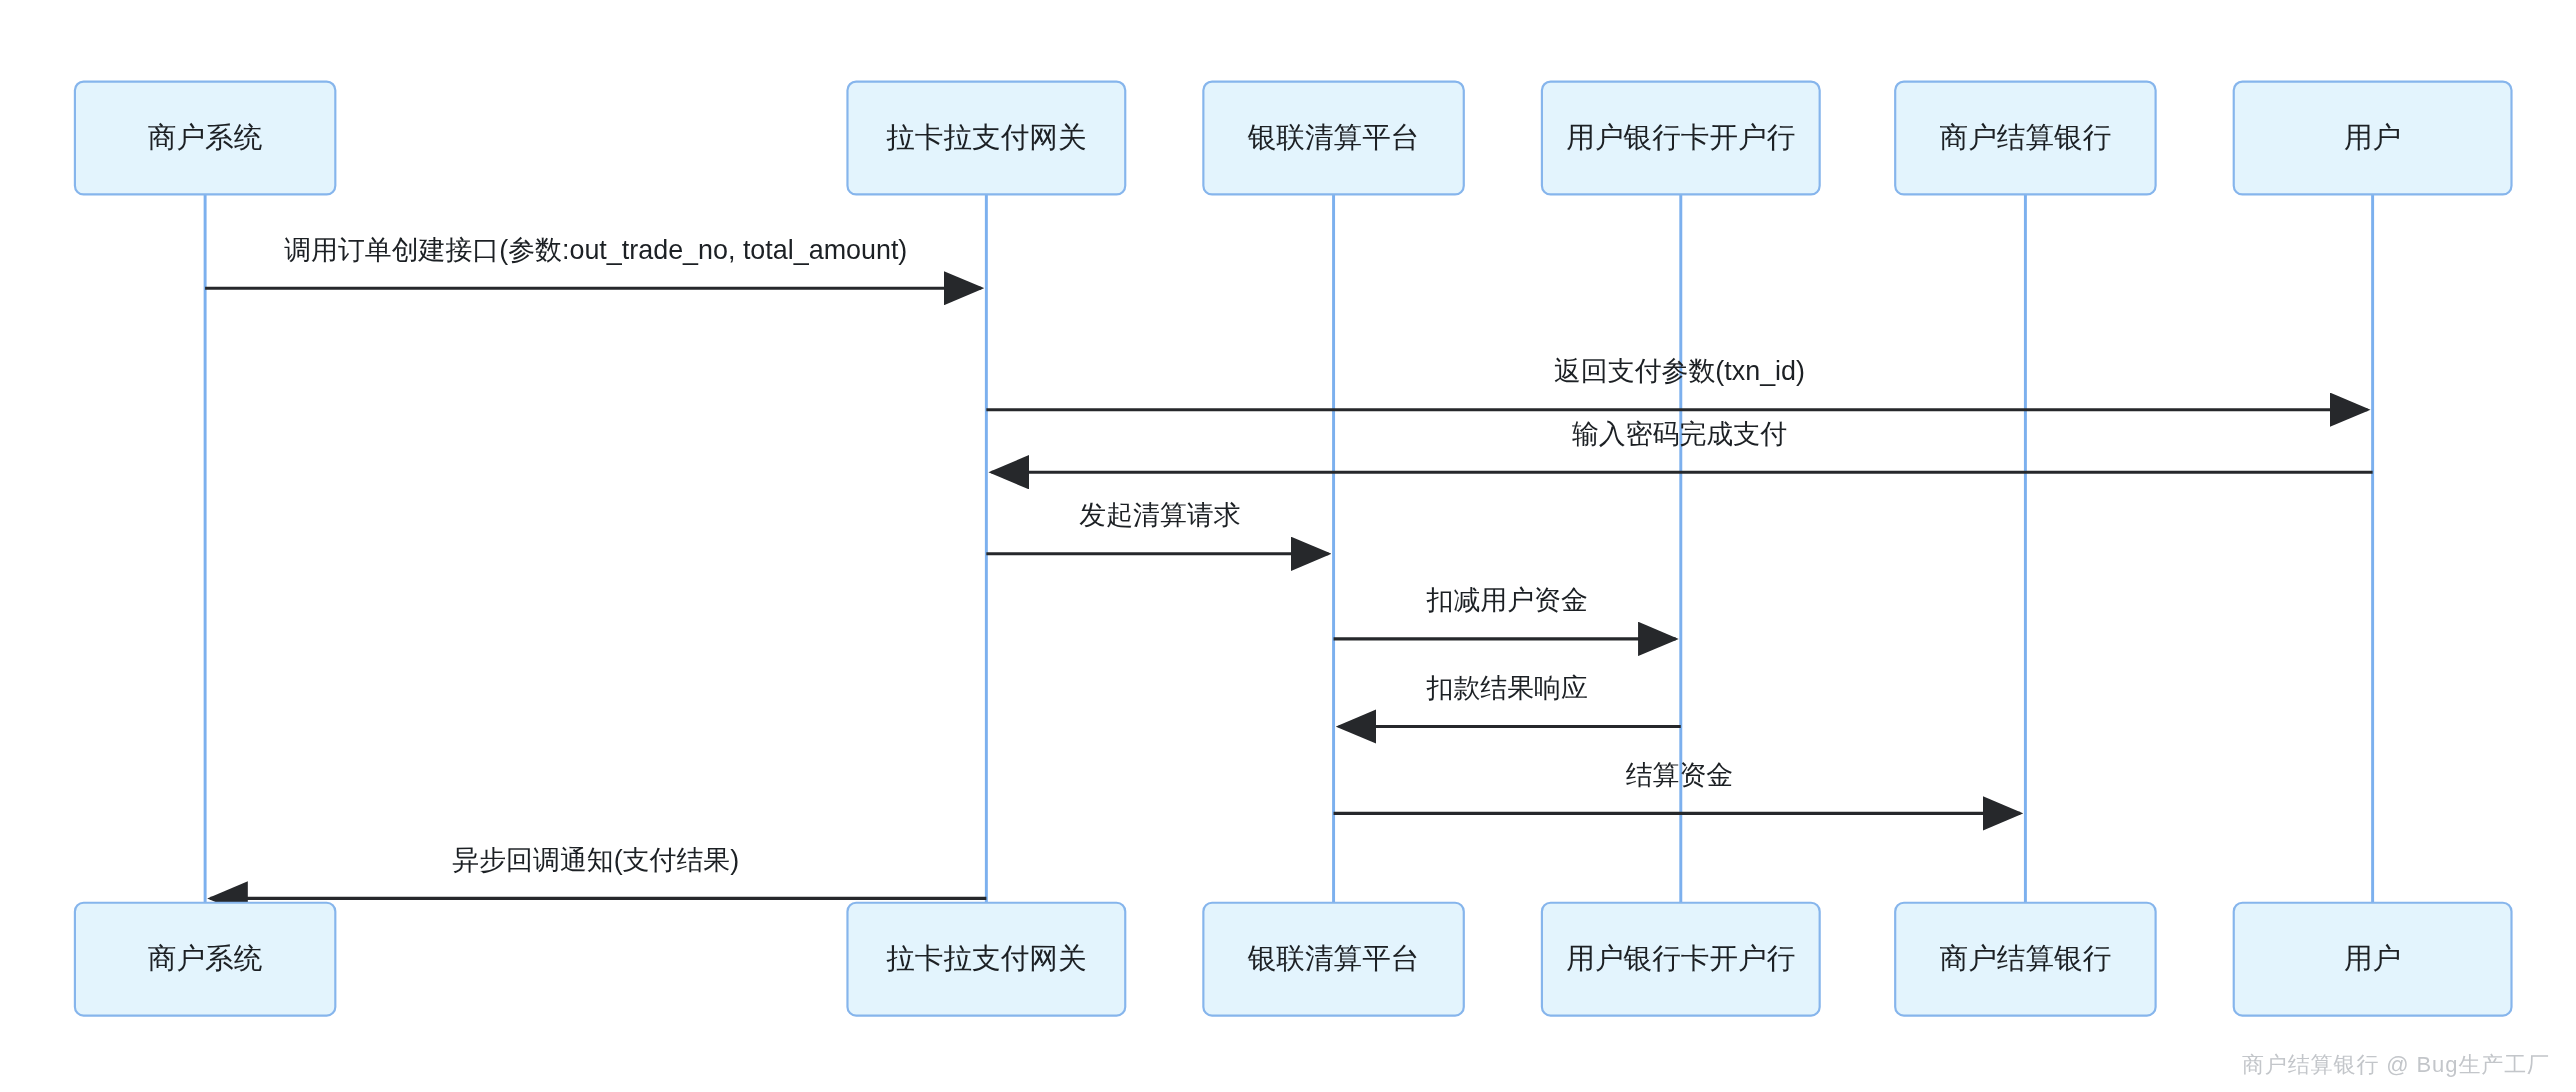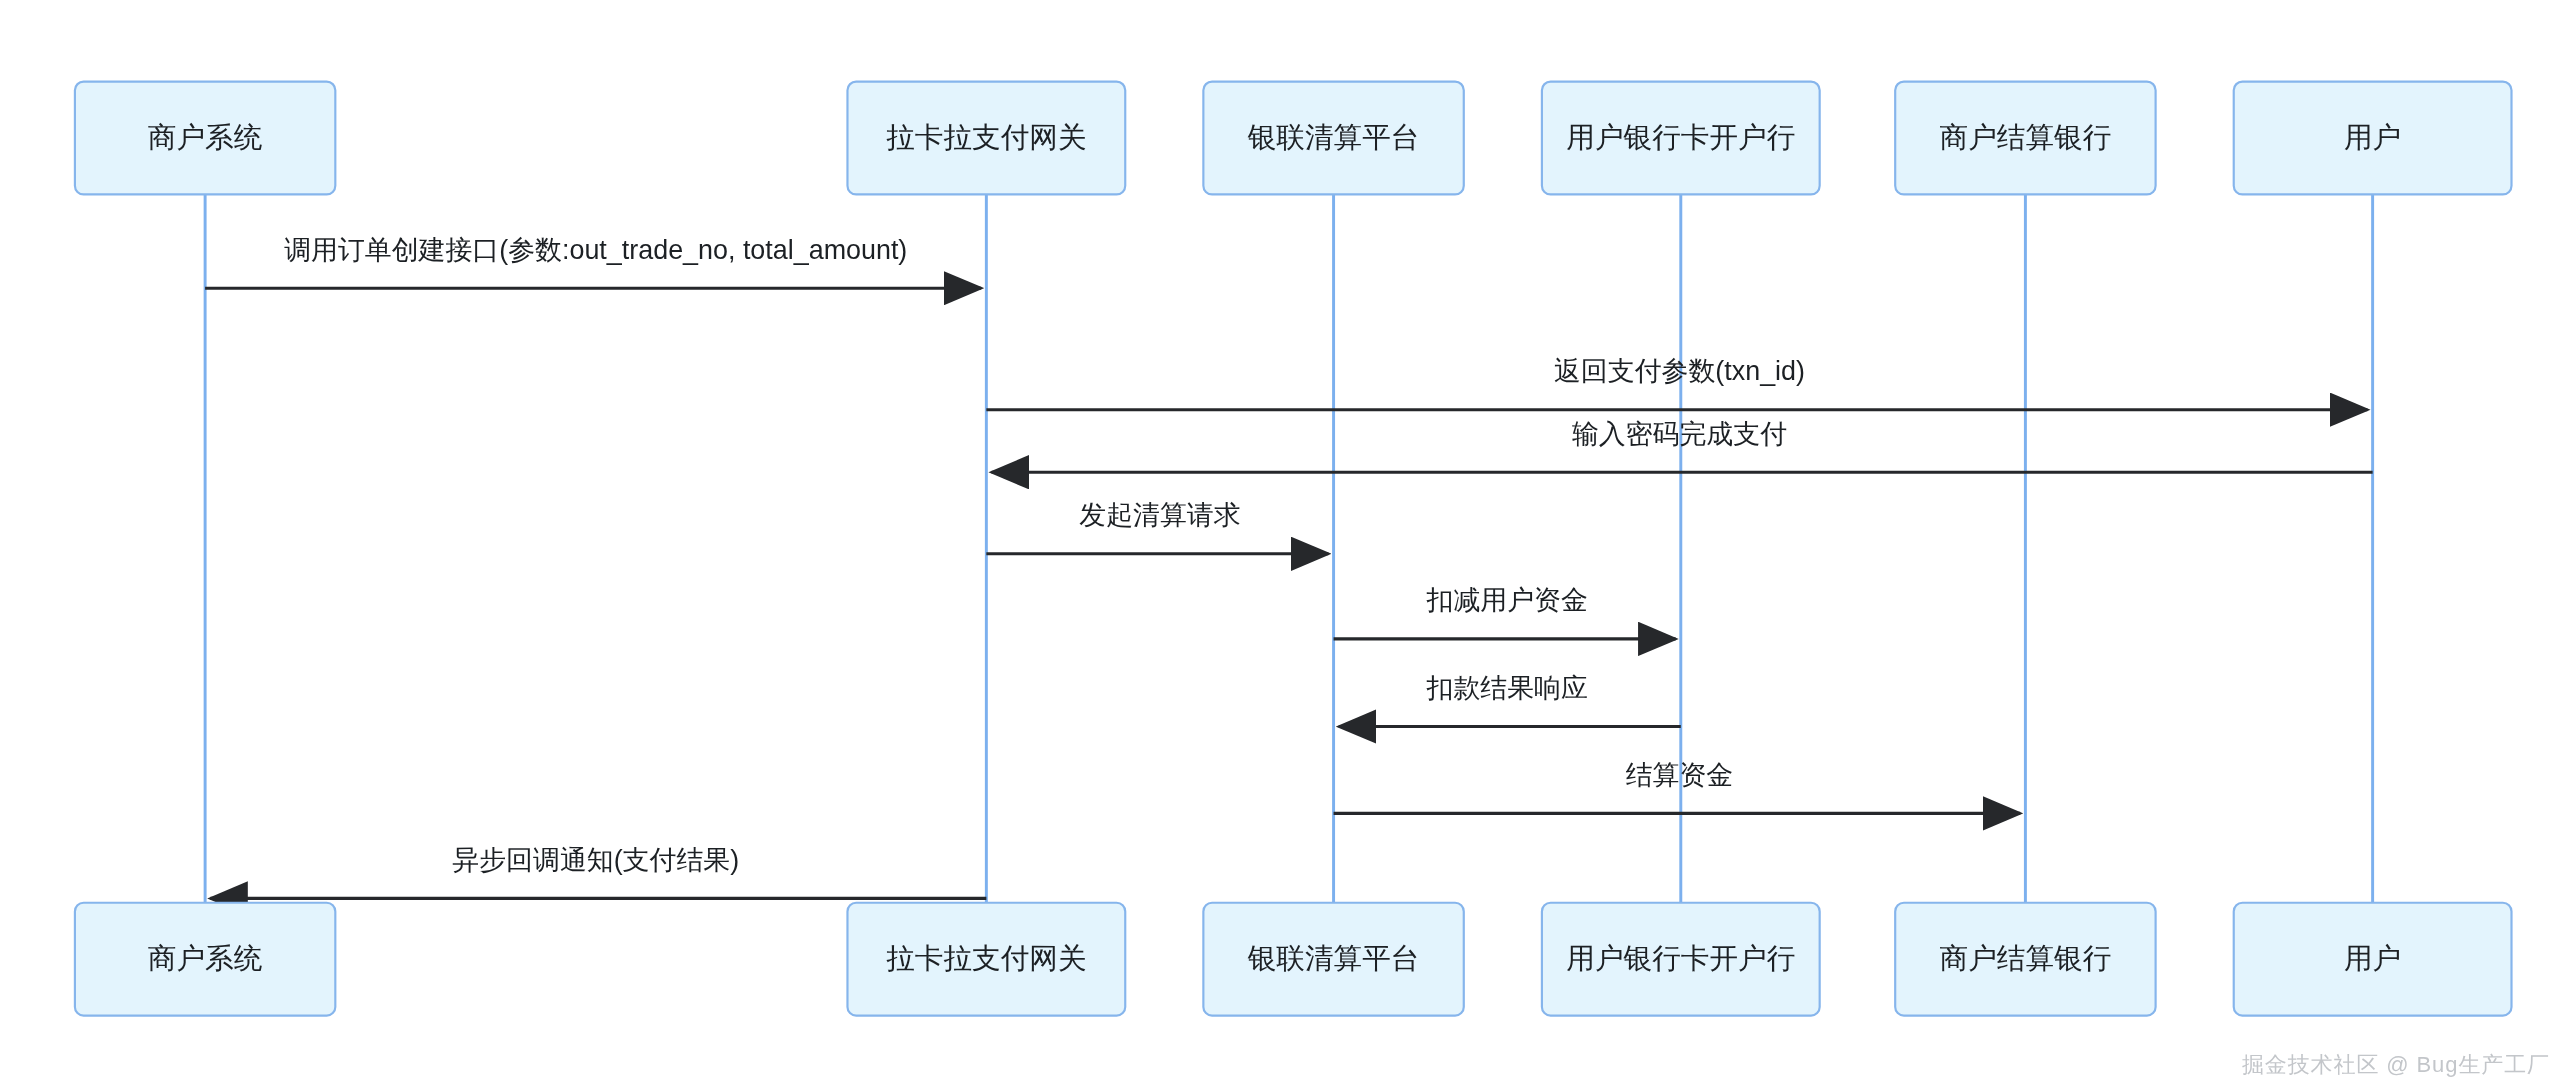--- a/index.html
+++ b/index.html
@@ -172,15 +172,15 @@
           <rect x="2183" y="1040" width="300" height="130" rx="10" ry="10"></rect>
           <text x="2333" y="1107" class="participant-label">商户结算银行</text>
         </g>
         <g class="participant-box">
           <rect x="2573" y="1040" width="320" height="130" rx="10" ry="10"></rect>
           <text x="2733" y="1107" class="participant-label">用户</text>
         </g>
       </g>
   </svg>
 
-  <div class="watermark">掘金技术社区 @ Bug生产工厂</div>
+  <div class="watermark">商户结算银行 @ Bug生产工厂</div>
 </div>
 
 
 </body></html>

